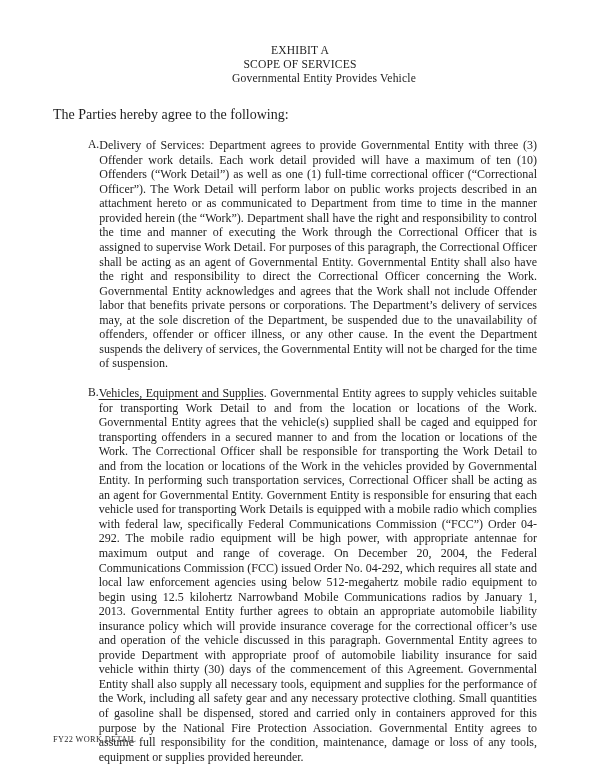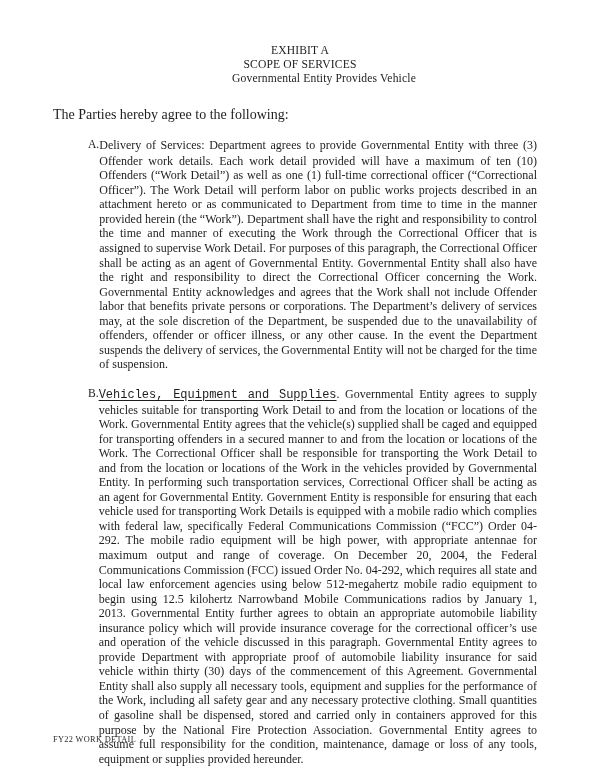--- a/index.html
+++ b/index.html
@@ -65,21 +65,20 @@
     flex: 1 1 auto;
     font-size: 12px;
     line-height: 14.55px;
     text-align: justify;
     text-justify: inter-word;
     hyphens: none;
   }
   .clause-body .lead-underline {
     text-decoration: underline;
     text-underline-offset: 1.5px;
-    font-family: Liberation Mono, monospace;
   }
 
   
   .doc-footer {
     position: absolute;
     left: 53px;
     bottom: 33px;
     font-size: 8.3px;
     letter-spacing: 0.35px;
     color: #2a2a2a;

